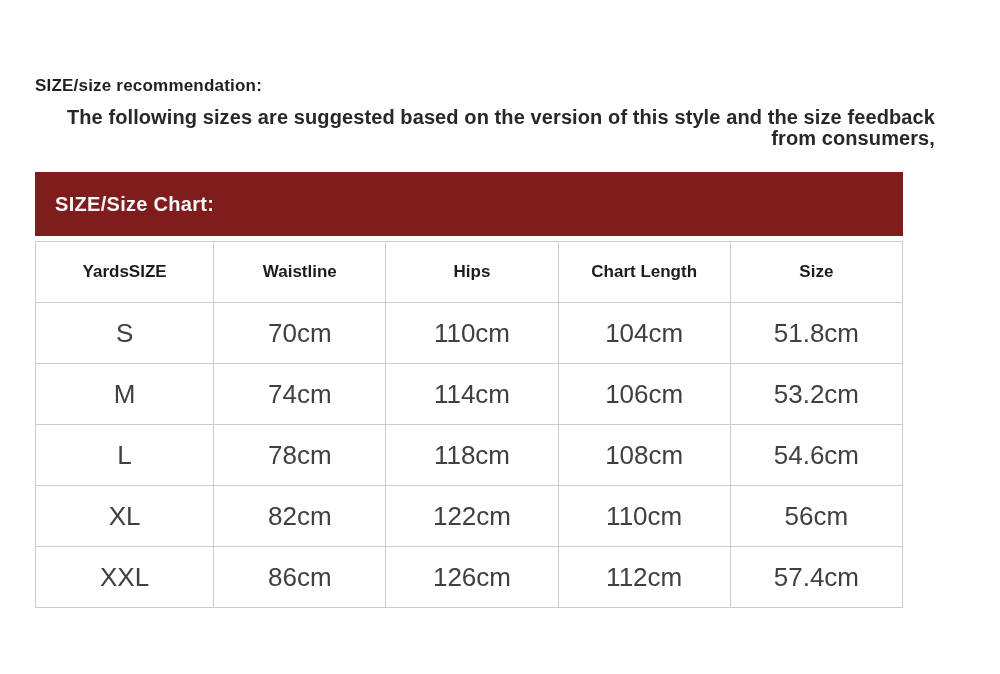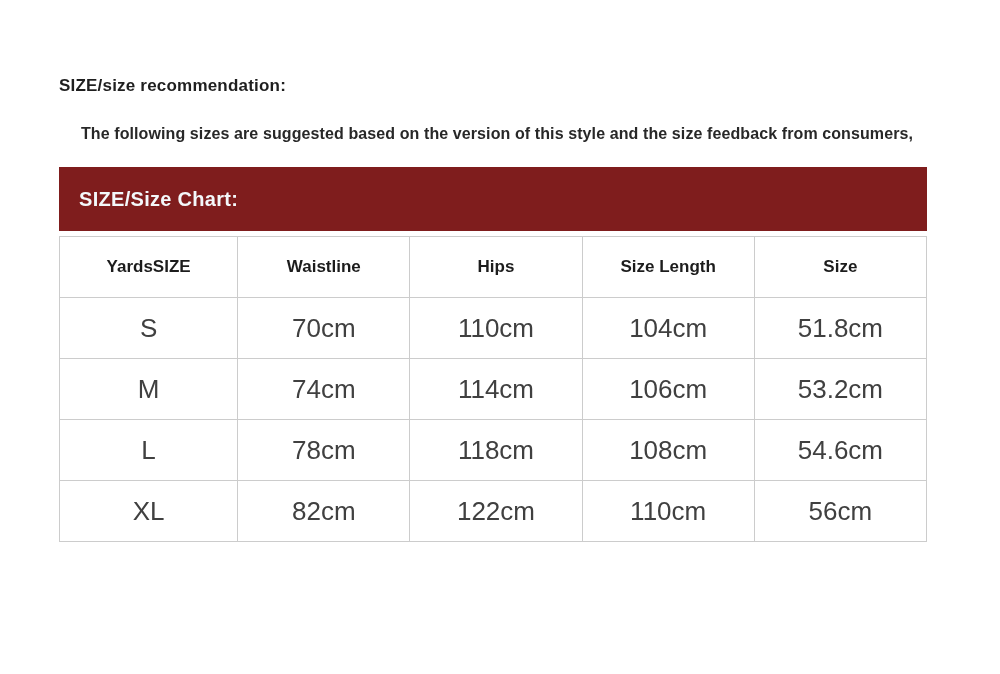--- a/index.html
+++ b/index.html
@@ -6,32 +6,32 @@
   html, body {
     width: 1000px;
     height: 674px;
     background: #ffffff;
     font-family: "Liberation Sans", sans-serif;
     overflow: hidden;
   }
   .page {
     width: 1000px;
     height: 522px;
-    padding: 76px 65px 0 59px;
+    padding: 76px 65px 0 35px;
   }
   .heading {
     font-size: 17px;
     font-weight: bold;
     color: #1f1f1f;
     letter-spacing: 0.2px;
   }
   .desc {
-    margin-top: 27px;
-    text-align: center;
-    font-size: 16px;
+    margin-top: 11px;
+    text-align: right;
+    font-size: 20px;
     font-weight: bold;
     color: #282828;
     line-height: 21px;
     letter-spacing: 0.1px;
   }
   .banner {
     margin-top: 23px;
     width: 868px;
     height: 64px;
     background: #7f1d1d;
@@ -93,21 +93,21 @@
         <col class="c1">
         <col class="c2">
         <col class="c3">
         <col class="c4">
     </colgroup>
     <thead>
       <tr>
         <th>YardsSIZE</th>
         <th>Waistline</th>
         <th>Hips</th>
-        <th>Size Length</th>
+        <th>Chart Length</th>
         <th>Size</th>
       </tr>
     </thead>
     <tbody>
       <tr>
         <td>S</td>
         <td>70cm</td>
         <td>110cm</td>
         <td>104cm</td>
         <td>51.8cm</td>
@@ -126,16 +126,23 @@
         <td>108cm</td>
         <td>54.6cm</td>
       </tr>
       <tr>
         <td>XL</td>
         <td>82cm</td>
         <td>122cm</td>
         <td>110cm</td>
         <td>56cm</td>
       </tr>
+      <tr>
+        <td>XXL</td>
+        <td>86cm</td>
+        <td>126cm</td>
+        <td>112cm</td>
+        <td>57.4cm</td>
+      </tr>
     </tbody>
   </table>
 
 </div>
 
 </body></html>

